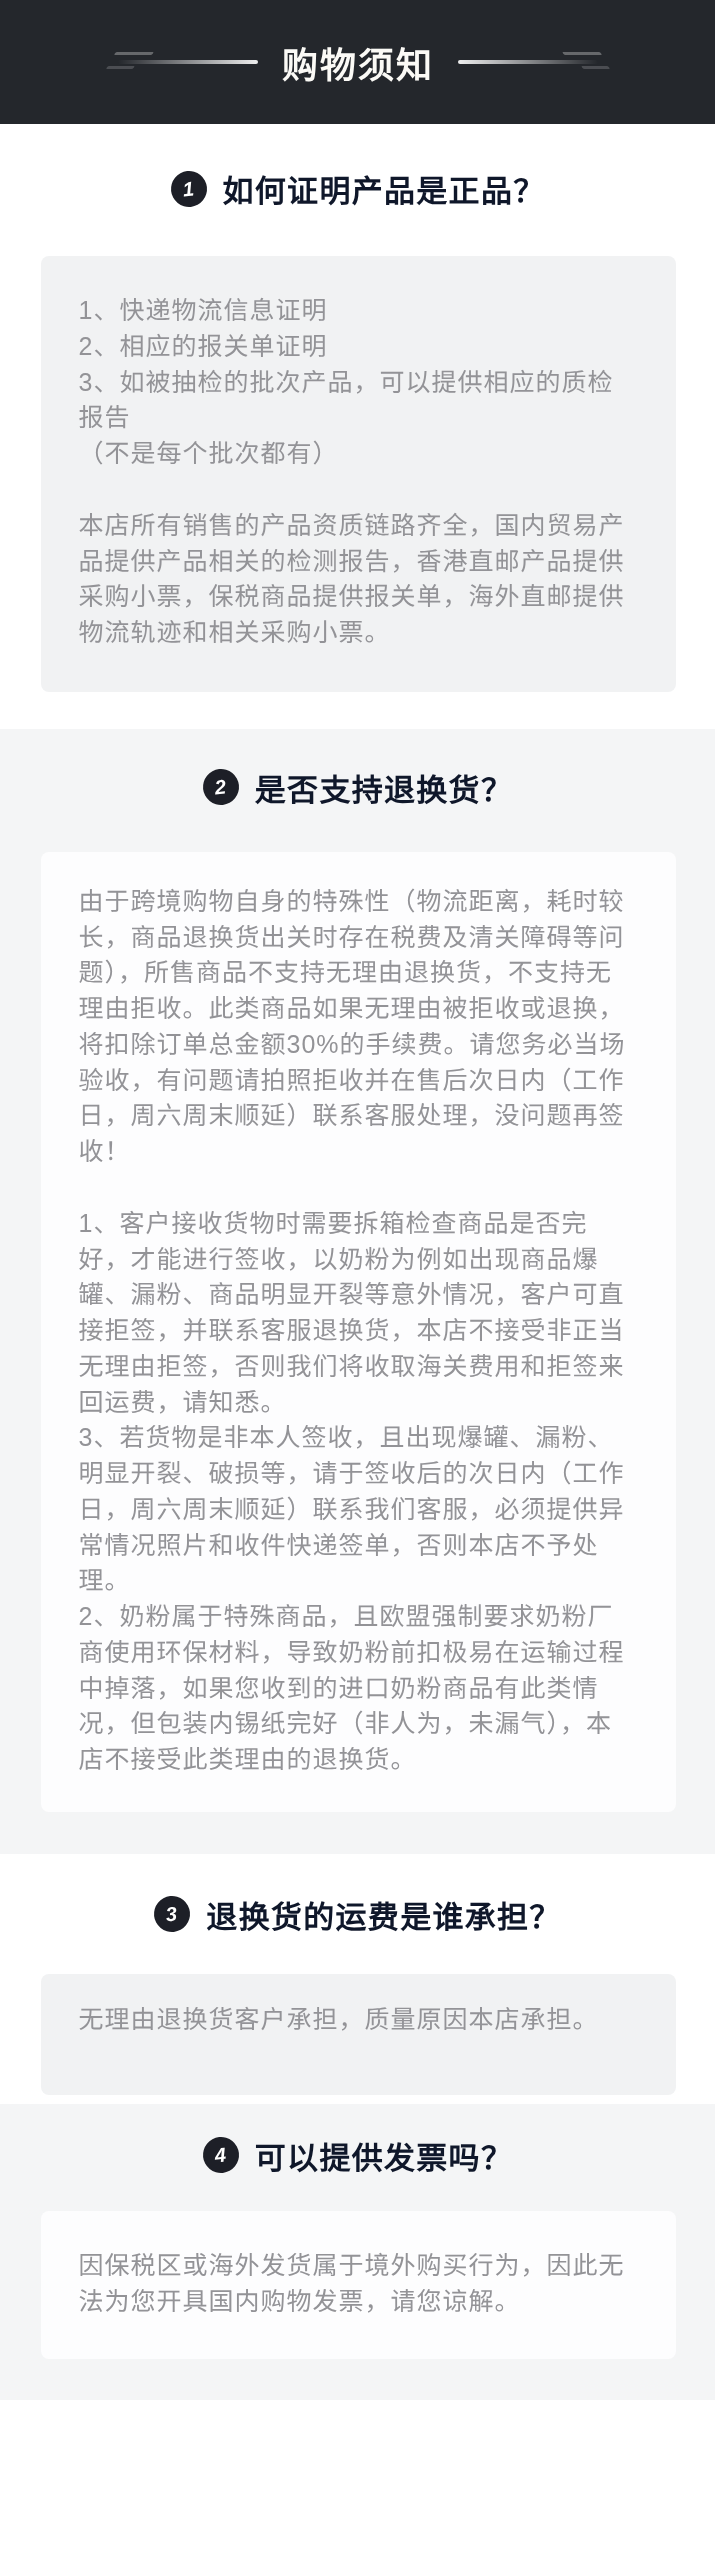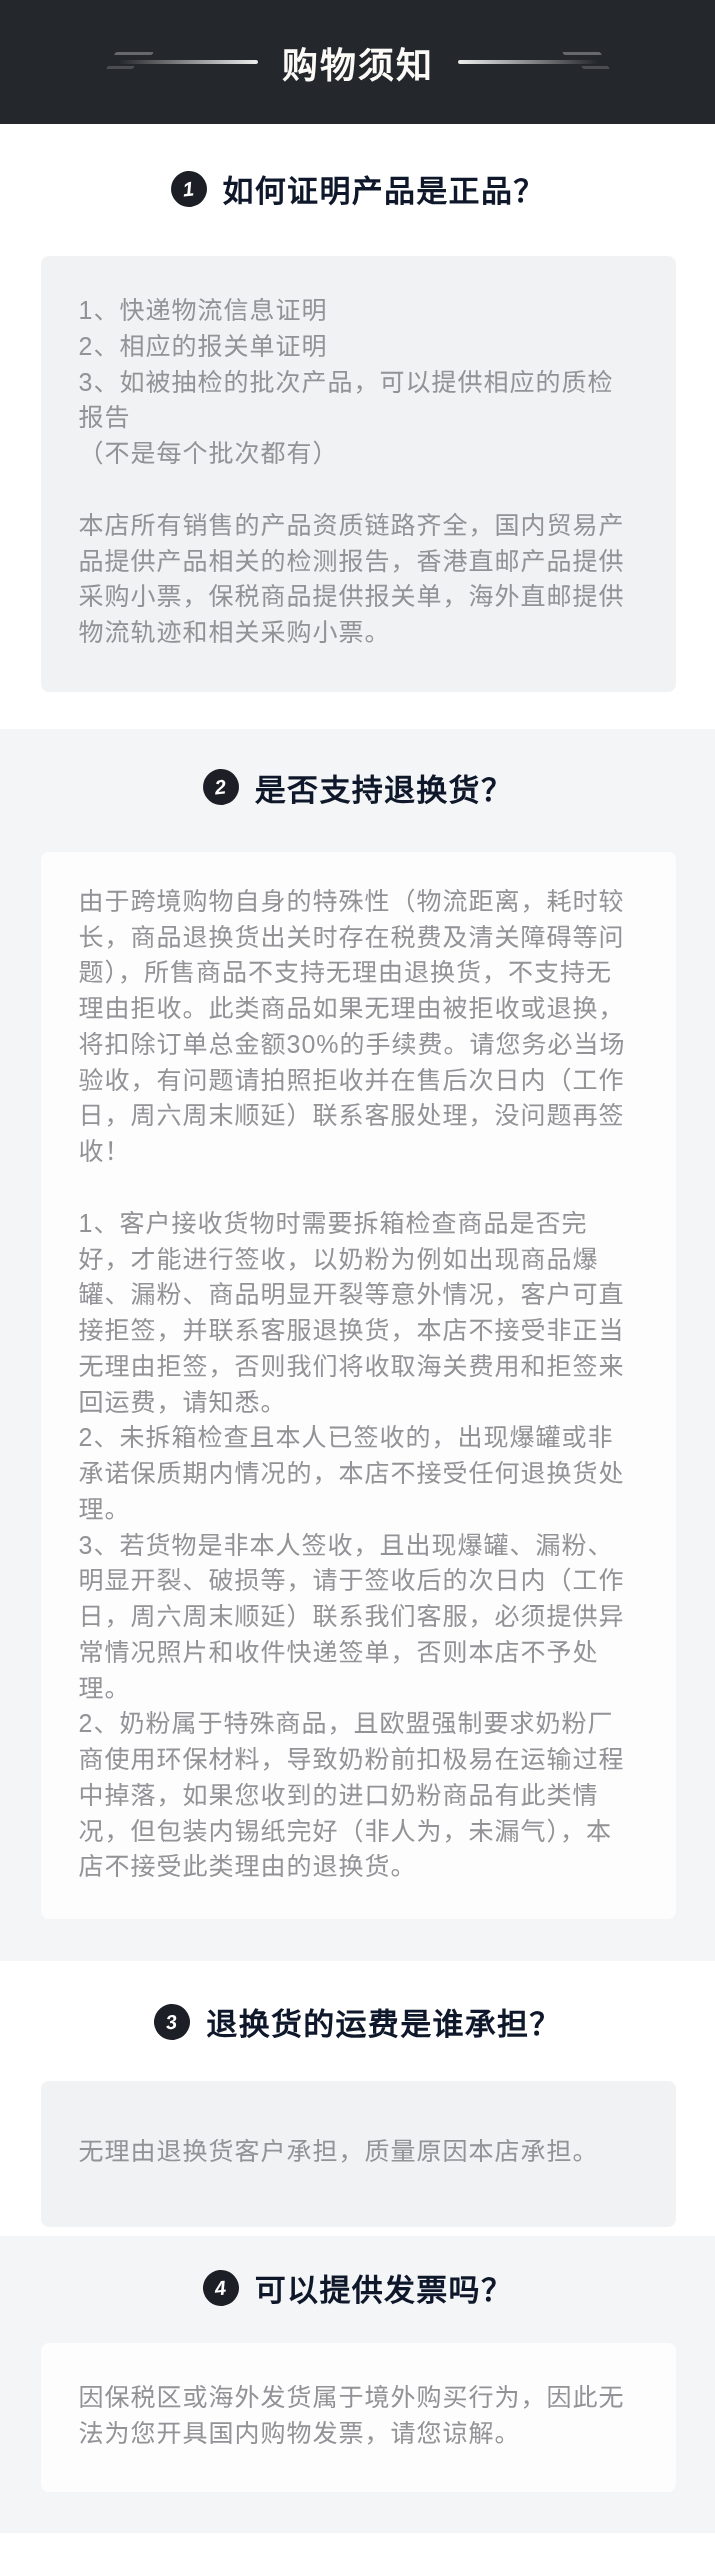--- a/index.html
+++ b/index.html
@@ -122,21 +122,21 @@
   .s1 { padding-top: 42px; }
   .s1 .title-row { margin-bottom: 45px; }
   .s1 .answer-box { padding: 37px 38px 41px; }
 
   .s2 { margin-top: 37px; padding: 36px 0 42px; }
   .s2 .title-row { margin-bottom: 42px; }
   .s2 .answer-box { padding: 32px 38px 34px; }
 
   .s3 { padding-top: 38px; }
   .s3 .title-row { margin-bottom: 37px; }
-  .s3 .answer-box { padding: 53px 38px 57px; }
+  .s3 .answer-box { padding: 28px 38px 57px; }
 
   .s4 { margin-top: 9.3px; padding: 29px 0 41px; }
   .s4 .title-row { margin-bottom: 33px; }
   .s4 .answer-box { padding: 37px 38px 40px; }
 
   .s5 { padding-top: 36px; padding-bottom: 50px; }
 </style>
 </head>
 <body>
 
@@ -177,21 +177,20 @@
   <section class="qa band s2">
     <div class="title-row">
       <span class="badge">
         <em>2</em>
       </span>
       <h2 class="q-title">是否支持退换货？</h2>
     </div>
     <div class="answer-box white">
       <p class="gap-after">由于跨境购物自身的特殊性（物流距离，耗时较长，商品退换货出关时存在税费及清关障碍等问题），所售商品不支持无理由退换货，不支持无理由拒收。此类商品如果无理由被拒收或退换，将扣除订单总金额30%的手续费。请您务必当场验收，有问题请拍照拒收并在售后次日内（工作日，周六周末顺延）联系客服处理，没问题再签收！</p>
       <p>1、客户接收货物时需要拆箱检查商品是否完好，才能进行签收，以奶粉为例如出现商品爆罐、漏粉、商品明显开裂等意外情况，客户可直接拒签，并联系客服退换货，本店不接受非正当无理由拒签，否则我们将收取海关费用和拒签来回运费，请知悉。</p>
-      <p>2、未拆箱检查且本人已签收的，出现爆罐或非承诺保质期内情况的，本店不接受任何退换货处理。</p>
       <p>3、若货物是非本人签收，且出现爆罐、漏粉、明显开裂、破损等，请于签收后的次日内（工作日，周六周末顺延）联系我们客服，必须提供异常情况照片和收件快递签单，否则本店不予处理。</p>
       <p>2、奶粉属于特殊商品，且欧盟强制要求奶粉厂商使用环保材料，导致奶粉前扣极易在运输过程中掉落，如果您收到的进口奶粉商品有此类情况，但包装内锡纸完好（非人为，未漏气），本店不接受此类理由的退换货。</p>
     </div>
   </section>
 
   <section class="qa plain s3">
     <div class="title-row">
       <span class="badge">
         <em>3</em>
       </span>

